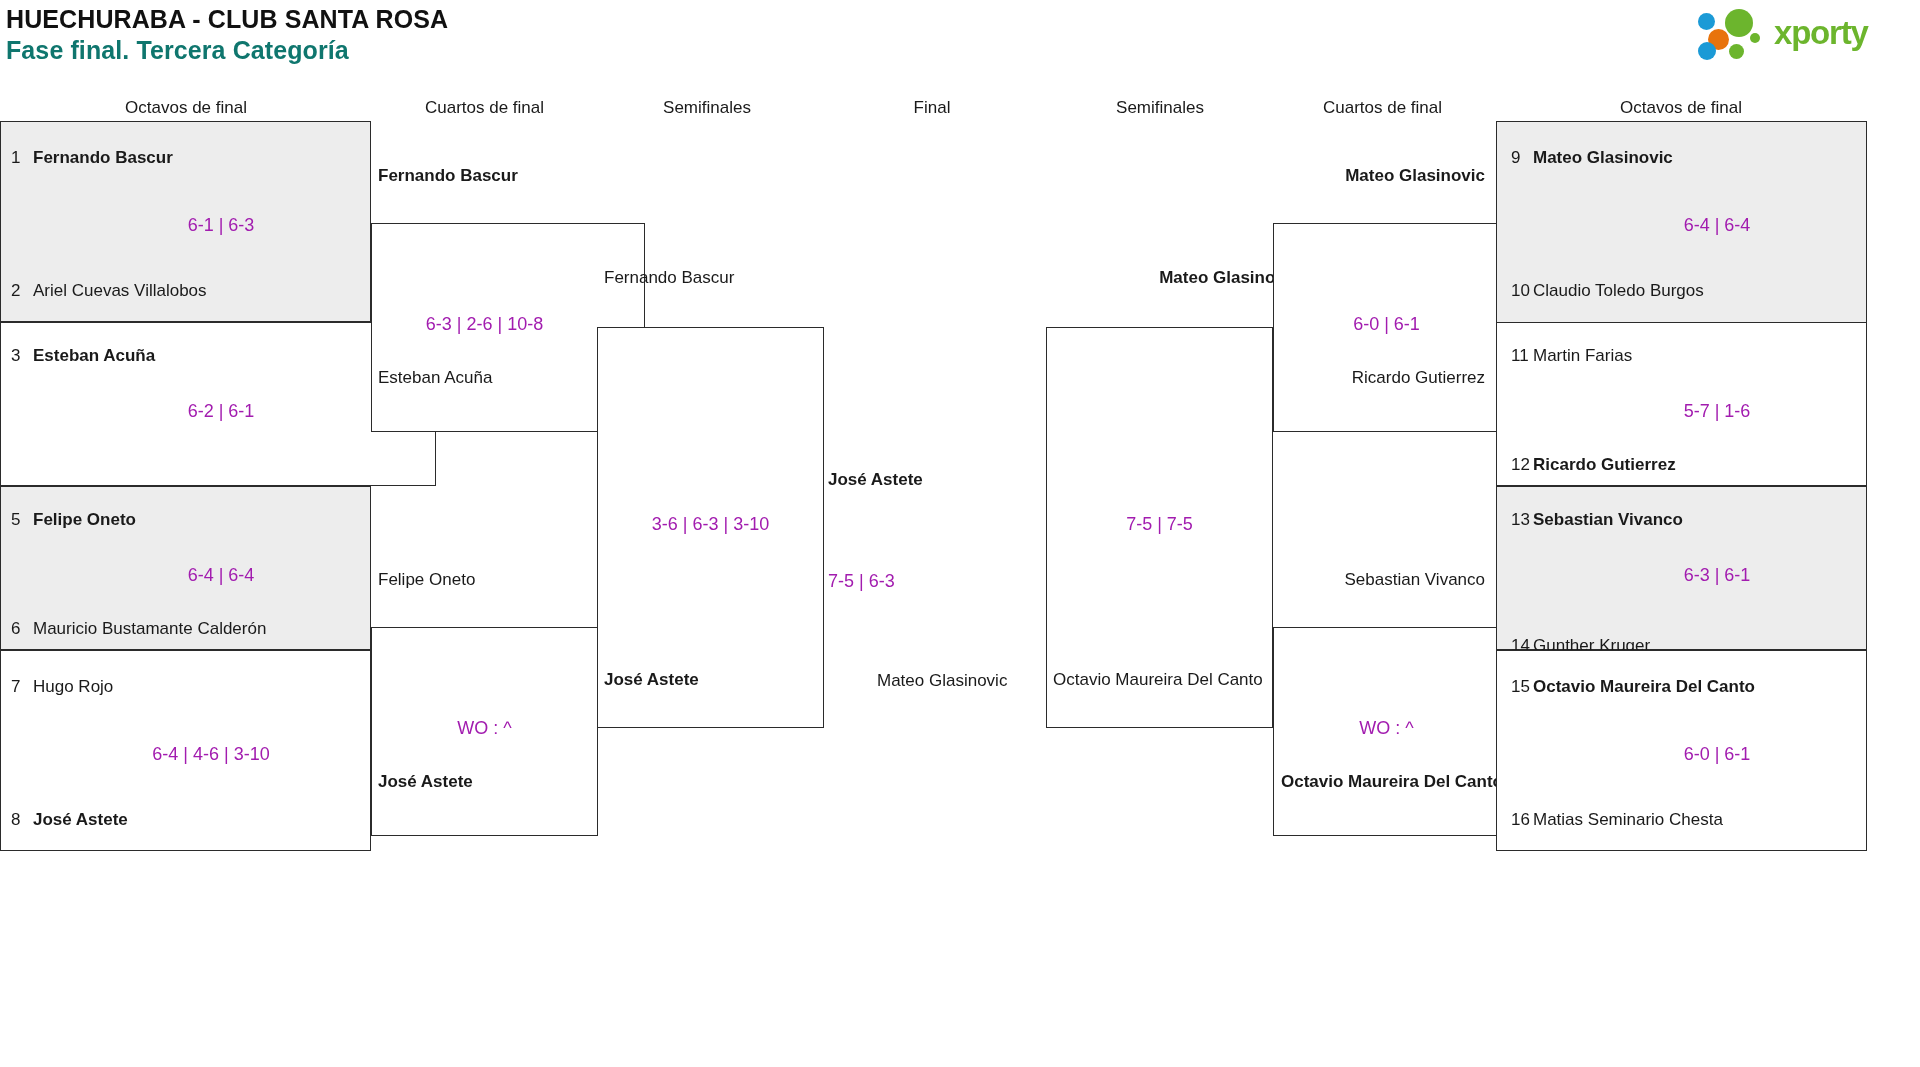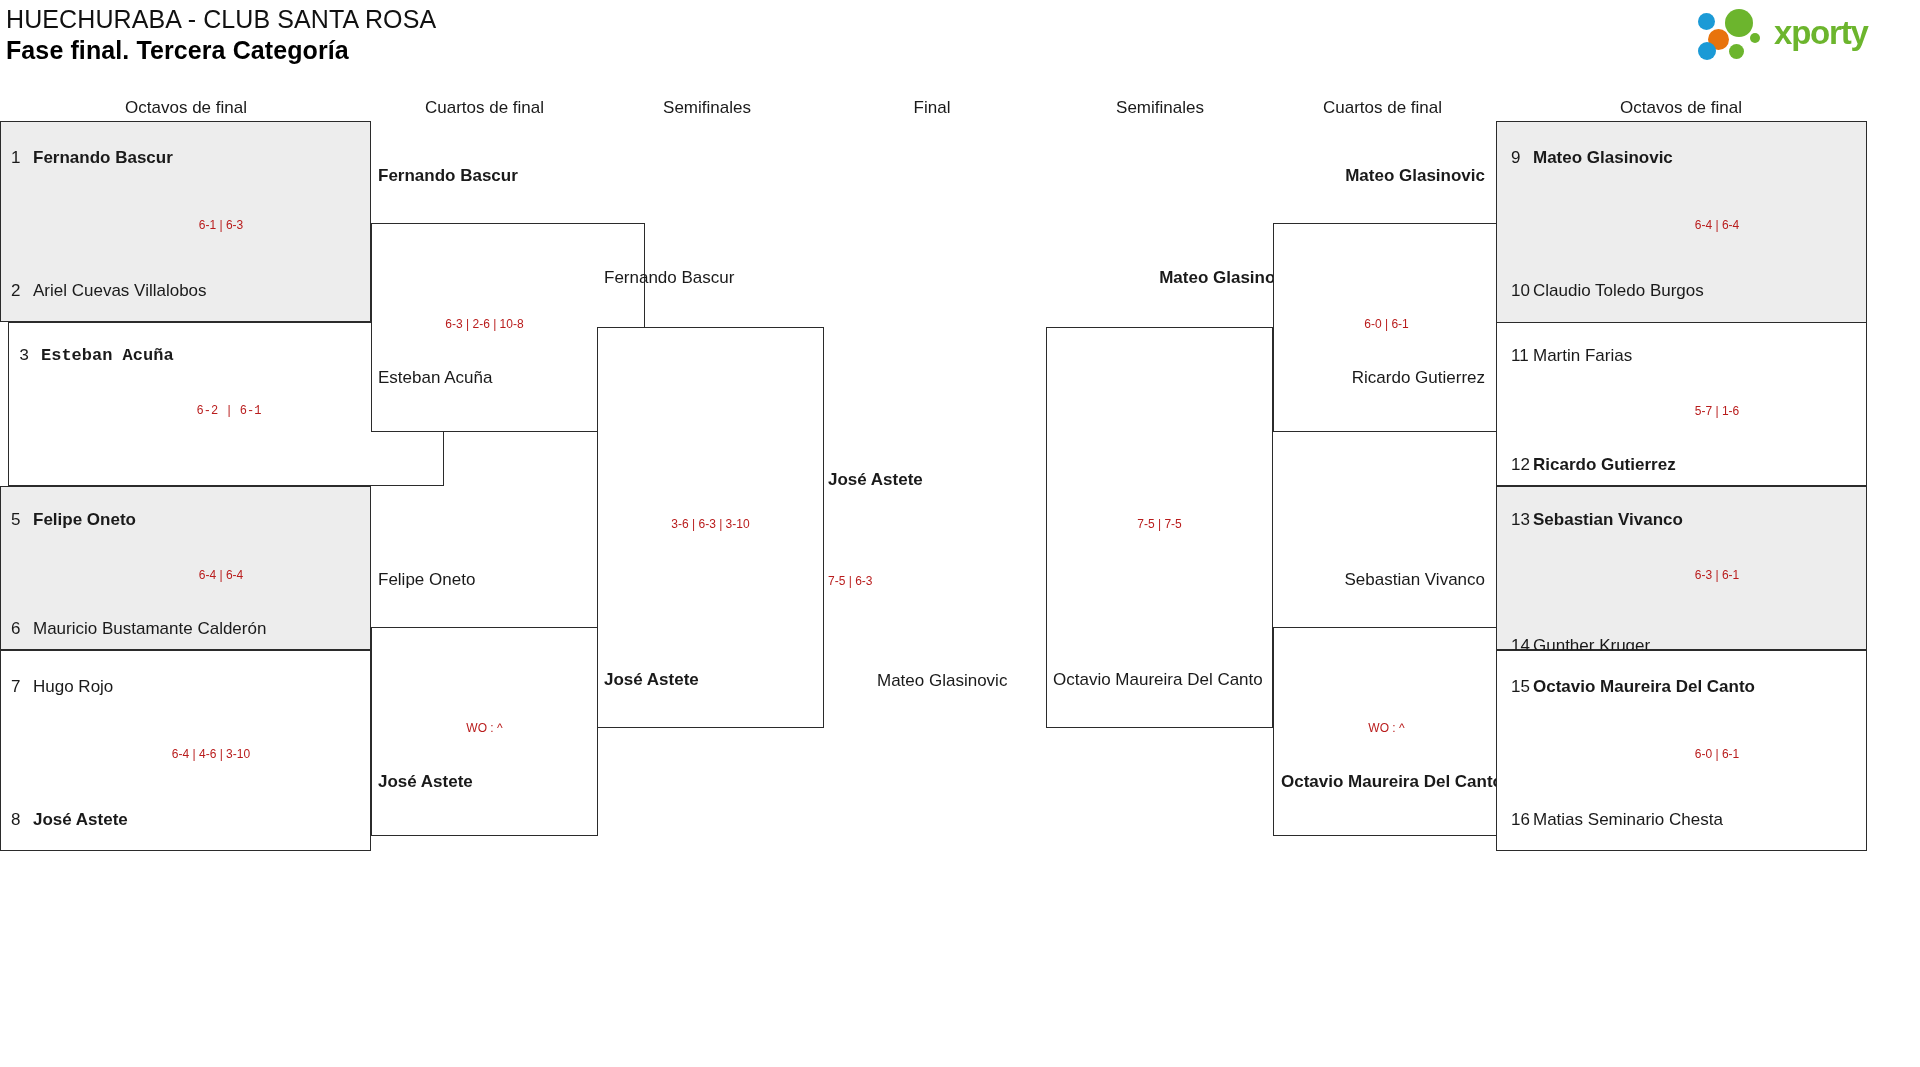--- a/index.html
+++ b/index.html
@@ -7,22 +7,22 @@
     width: 1920px; height: 1067px;
     background: #ffffff;
     font-family: "Liberation Sans", sans-serif;
     color: #1a1a1a;
     overflow: hidden;
   }
   #root { position: relative; width: 1920px; height: 1067px; }
 
   
   .title-block { position: absolute; left: 6px; top: 4px; }
-  .title-1 { font-size: 25px; font-weight: 400; letter-spacing: .1px; line-height: 31px; color: #111; }
-  .title-2 { font-size: 25px; font-weight: 700; letter-spacing: .1px; line-height: 31px; color: #000000; }
+  .title-1 { font-size: 25px; font-weight: 700; letter-spacing: .1px; line-height: 31px; color: #111; }
+  .title-2 { font-size: 25px; font-weight: 700; letter-spacing: .1px; line-height: 31px; color: #0f766e; }
 
   .logo { position: absolute; right: 12px; top: 5px; width: 210px; height: 58px; }
   .logo-dots { position: absolute; left: 0; top: 4px; width: 78px; height: 52px; }
   .dot { position: absolute; border-radius: 50%; }
   .logo-word { position: absolute; left: 76px; top: 2px; font-size: 33px; line-height: 52px;
                font-weight: 700; letter-spacing: -1.2px; }
 
   
   .round-head {
     position: absolute; top: 98px; font-size: 17px; font-weight: 400;
@@ -41,22 +41,22 @@
   }
   .player-line.right-col { left: 14px; }
   .seed-num {
     display: inline-block; min-width: 22px; color: #1a1a1a;
     font-size: 17px; font-weight: 400;
   }
   .pname { font-weight: 400; }
   .pname.win { font-weight: 700; }
 
   .score {
-    position: absolute; font-size: 12px; line-height: 20px;
-    color: #b91c1c; white-space: nowrap; text-align: center;
+    position: absolute; font-size: 18px; line-height: 20px;
+    color: #a21caf; white-space: nowrap; text-align: center;
   }
 
   .match-box { position: absolute; border: 1px solid #2b2b2b; background: #ffffff; }
 
   .adv-name {
     position: absolute; font-size: 17px; line-height: 20px; white-space: nowrap;
   }
   .adv-name.win { font-weight: 700; }
   .adv-name.clip { overflow: hidden; }
 </style>
@@ -93,21 +93,21 @@
   <div class="seed-box shaded" style="left:0px; top:121px; width:371px; height:201px;">
     <div class="player-line" style="top:26px;">
       <span class="seed-num">1 </span><span class="pname win">Fernando Bascur</span>
     </div>
     <div class="score" style="left:100px; width:240px; top:93px;">6-1 | 6-3</div>
     <div class="player-line" style="top:159px;">
       <span class="seed-num">2 </span><span class="pname">Ariel Cuevas Villalobos</span>
     </div>
   </div>
 
-  <div class="seed-box" style="left:8px; top:322px; width:436px; height:164px;font-family:Liberation Mono, monospace;">
+  <div class="seed-box" style="left:0px; top:322px; width:436px; height:164px;">
     <div class="player-line" style="top:23px;">
       <span class="seed-num">3 </span><span class="pname win">Esteban Acuña</span>
     </div>
     <div class="score" style="left:100px; width:240px; top:78px;">6-2 | 6-1</div>
     <div class="player-line" style="top:132px;margin-top:39px;">
       <span class="seed-num">4 </span><span class="pname">Luis Zamora Meneses</span>
     </div>
   </div>
 
   <div class="seed-box shaded" style="left:0px; top:486px; width:371px; height:164px;">

